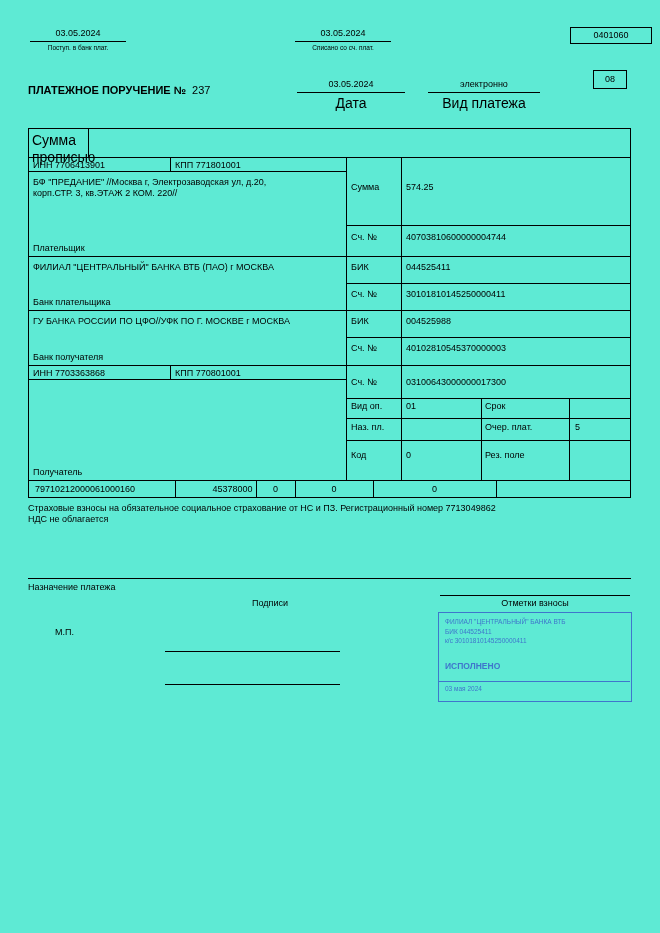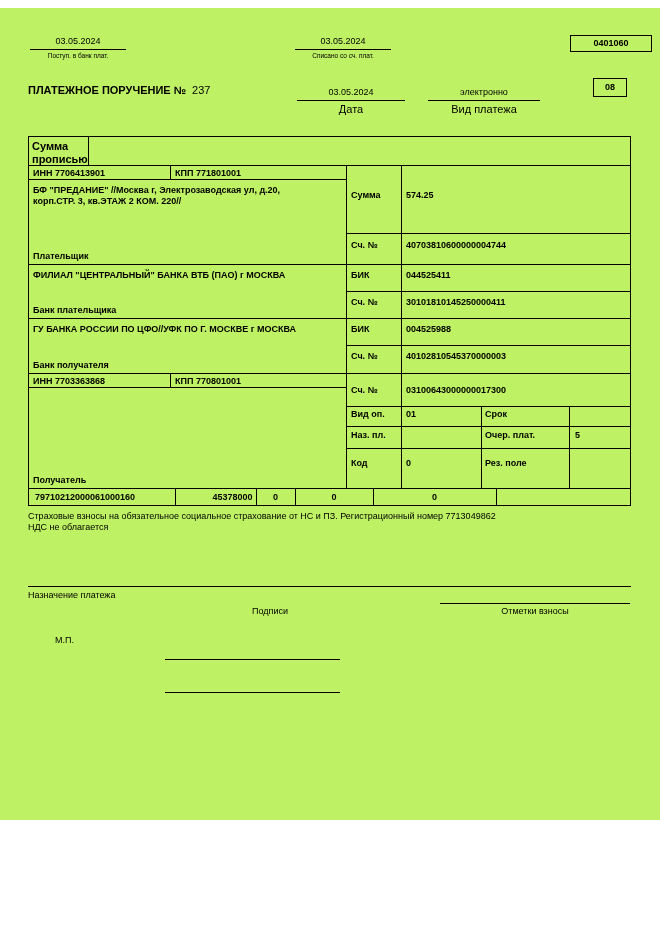--- a/index.html
+++ b/index.html
@@ -1,48 +1,48 @@
 <!DOCTYPE html>
 <html><head>
 <meta charset="utf-8">
 <style>
   * { margin:0; padding:0; box-sizing:border-box; }
   html,body { background:#ffffff; }
   body { font-family:"Liberation Sans","DejaVu Sans",sans-serif; color:#000; }
-  .page { position:relative; width:660px; height:812px; background:#bef264; overflow:hidden; margin:8px auto; }
+  .page { position:relative; width:660px; height:933px; background:#5eead4; overflow:hidden; margin:0 auto; }
   .abs { position:absolute; }
   .t11 { font-size:11px; line-height:1.2; }
   .t9  { font-size:9px;  line-height:1.25; }
-  .t8  { font-size:11px;  line-height:1.2; }
+  .t8  { font-size:14px;  line-height:1.2; }
   .t65 { font-size:6.5px; line-height:1.2; }
   .b   { font-weight:700; }
   .ctr { text-align:center; }
   .pw  { white-space:pre-wrap; }
   .hl  { position:absolute; height:1px; background:#000; }
   .vl  { position:absolute; width:1px;  background:#000; }
-  .box { position:absolute; border:1px solid #000;font-weight:bold; }
+  .box { position:absolute; border:1px solid #000; }
   .stamp { position:absolute; border:1.5px solid #3F76CC; color:#3F76CC; }
   .st  { font-size:6.5px; line-height:1.3; }
 </style>
 </head>
 <body>
 
 <div class="page">
 
   <div class="abs t9 ctr" style="left:30px;top:28px;width:96px">03.05.2024</div>
   <div class="hl" style="left:30px;top:41px;width:96px"></div>
   <div class="abs t65 ctr" style="left:30px;top:44px;width:96px">Поступ. в банк плат.</div>
 
   <div class="abs t9 ctr" style="left:295px;top:28px;width:96px">03.05.2024</div>
   <div class="hl" style="left:295px;top:41px;width:96px"></div>
   <div class="abs t65 ctr" style="left:295px;top:44px;width:96px">Списано со сч. плат.</div>
 
   <div class="box t9 ctr" style="left:570px;top:27px;width:82px;height:17px;line-height:15px">0401060</div>
 
-  <div class="abs t11" style="left:28px;top:76px">
+  <div class="abs t11" style="left:28px;top:84px">
     <span class="b">ПЛАТЕЖНОЕ ПОРУЧЕНИЕ №</span>
     <span style="margin-left:3px">237</span>
   </div>
   <div class="abs t9 ctr" style="left:297px;top:79px;width:108px">03.05.2024</div>
   <div class="hl" style="left:297px;top:92px;width:108px"></div>
   <div class="abs t8 ctr" style="left:297px;top:95px;width:108px">Дата</div>
 
   <div class="abs t9 ctr" style="left:428px;top:79px;width:112px">электронно</div>
   <div class="hl" style="left:428px;top:92px;width:112px"></div>
   <div class="abs t8 ctr" style="left:428px;top:95px;width:112px">Вид платежа</div>
@@ -135,14 +135,22 @@
   <div class="hl" style="left:28px;top:578px;width:603px"></div>
   <div class="abs t9" style="left:28px;top:582px">Назначение платежа</div>
 
   <div class="hl" style="left:440px;top:595px;width:190px"></div>
   <div class="abs t9 ctr" style="left:190px;top:598px;width:160px">Подписи</div>
   <div class="abs t9 ctr" style="left:440px;top:598px;width:190px">Отметки взносы</div>
   <div class="abs t9" style="left:55px;top:627px">М.П.</div>
   <div class="hl" style="left:165px;top:651px;width:175px"></div>
   <div class="hl" style="left:165px;top:684px;width:175px"></div>
 
+  <div class="stamp" style="left:438px;top:612px;width:194px;height:90px">
+    <div class="abs st" style="left:6px;top:5px">ФИЛИАЛ "ЦЕНТРАЛЬНЫЙ" БАНКА ВТБ</div>
+    <div class="abs st" style="left:6px;top:15px">БИК 044525411</div>
+    <div class="abs st" style="left:6px;top:24px">к/с 30101810145250000411</div>
+    <div class="abs b" style="left:6px;top:48px;font-size:8.5px">ИСПОЛНЕНО</div>
+    <div class="hl" style="left:0;top:68px;width:191px;background:#3F76CC"></div>
+    <div class="abs st" style="left:6px;top:72px">03 мая 2024</div>
+  </div>
 
 </div>
 
 </body></html>

